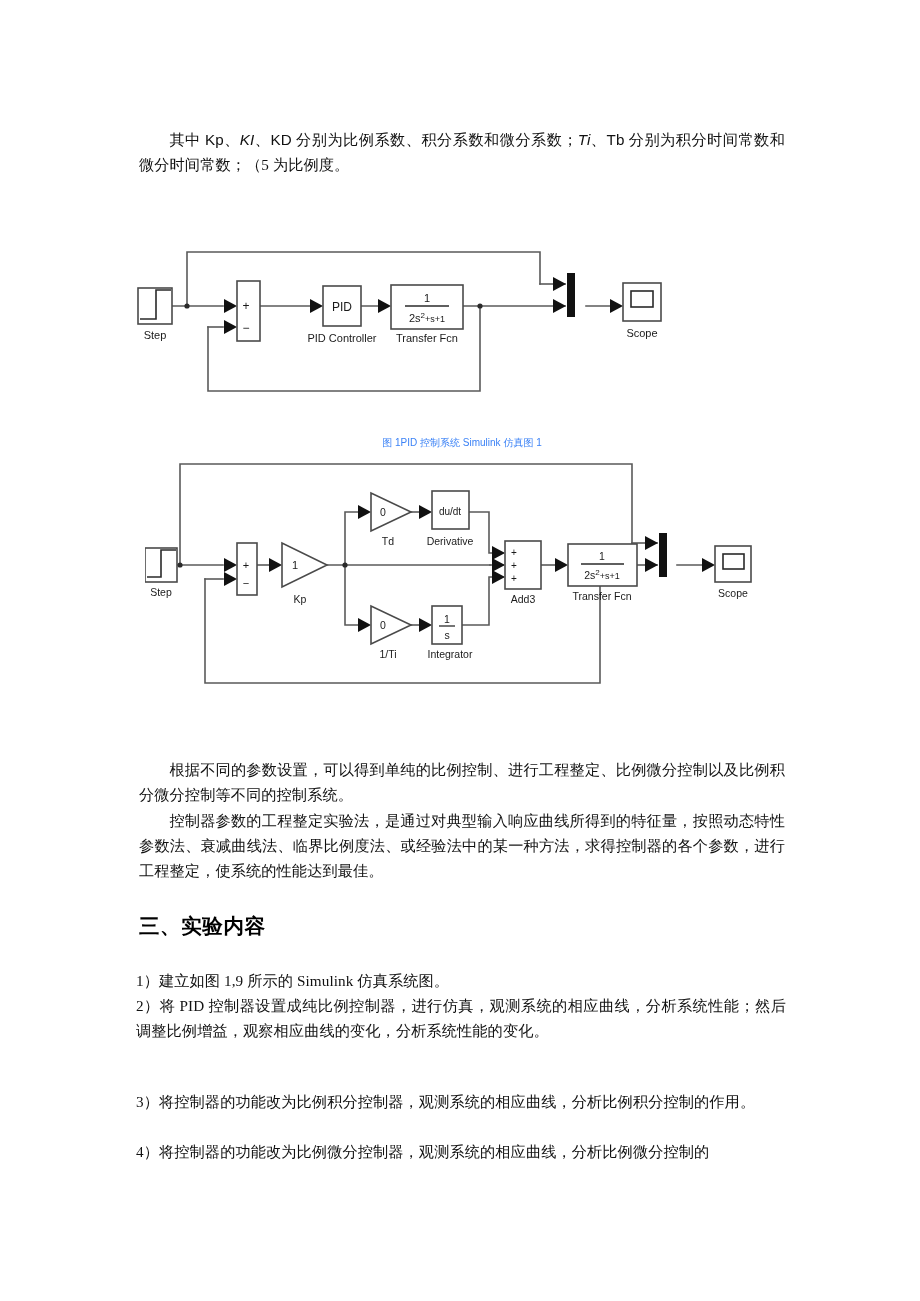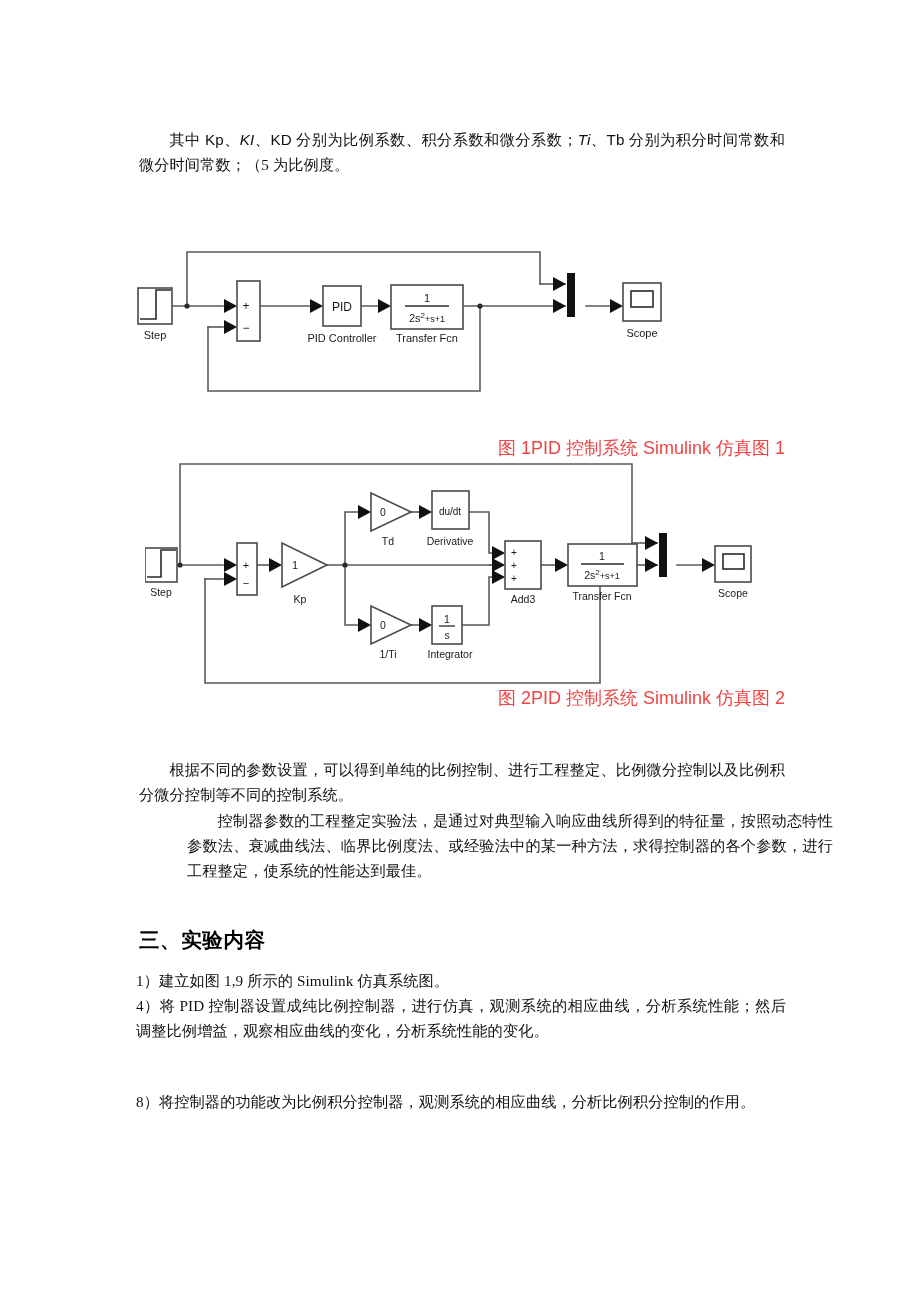--- a/index.html
+++ b/index.html
@@ -40,34 +40,34 @@
     font-family: "Liberation Sans", "DejaVu Sans", sans-serif;
     font-size: 20.5px;
     font-weight: bold;
     letter-spacing: 0.6px;
     margin: 0;
     color: #000;
   }
 
   .caption {
     font-family: "Liberation Sans", "DejaVu Sans", sans-serif;
-    font-size: 18px;
-    text-align: right;
-    margin: 0;
-    color: #ef4444;
+    font-size: 10px;
+    text-align: center;
+    margin: 0;
+    color: #3b82f6;
   }
 
   
   #p-intro    { position: absolute; left: 139px; top: 127px;  width: 646px; }
   #p-sim      { position: absolute; left: 139px; top: 178px;  width: 646px; }
   #cap1       { position: absolute; left: 139px; top: 436px;  width: 646px; }
   #cap2       { position: absolute; left: 139px; top: 686px;  width: 646px; }
   #p-params   { position: absolute; left: 139px; top: 757px;  width: 646px; }
-  #p-tuning   { position: absolute; left: 139px; top: 808px;  width: 646px; margin-left: 48px; }
-  #h-content  { position: absolute; left: 139px; top: 912px;  width: 646px; margin-top: 14px; }
+  #p-tuning   { position: absolute; left: 139px; top: 808px;  width: 646px; }
+  #h-content  { position: absolute; left: 139px; top: 912px;  width: 646px; }
   #list-1     { position: absolute; left: 136px; top: 968px;  width: 650px; }
   #list-2     { position: absolute; left: 136px; top: 993px;  width: 650px; }
   #list-3     { position: absolute; left: 136px; top: 1089px; width: 650px; }
   #list-4     { position: absolute; left: 136px; top: 1139px; width: 650px; }
 
   
   .diagram {
     position: absolute;
   }
   #diagram1 { left: 120px; top: 245px; width: 580px; height: 160px; }
@@ -274,24 +274,24 @@
       <rect x="514" y="78" width="8" height="44" fill="#111111"></rect>
 
       <g>
         <rect x="570" y="91" width="36" height="36" fill="#ffffff" stroke="#4a4a4a" stroke-width="1.6"></rect>
         <rect x="578" y="99" width="21" height="15" fill="#ffffff" stroke="#2a2a2a" stroke-width="1.6"></rect>
       </g>
       <text class="blk-text" x="588" y="142" font-size="10.5" text-anchor="middle">Scope</text>
     </svg>
   </div>
 
-  <p class="caption" id="cap2">图 2PID 控制系统 Simulink 仿真图 2</p>
 
   <p class="para indent" id="p-params">根据不同的参数设置，可以得到单纯的比例控制、进行工程整定、比例微分控制以及比例积分微分控制等不同的控制系统。</p>
   <p class="para indent" id="p-tuning">控制器参数的工程整定实验法，是通过对典型输入响应曲线所得到的特征量，按照动态特性参数法、衰减曲线法、临界比例度法、或经验法中的某一种方法，求得控制器的各个参数，进行工程整定，使系统的性能达到最佳。</p>
 
   <h2 class="heading" id="h-content">三、实验内容</h2>
 
   <p class="para" id="list-1">1）建立如图 1,9 所示的 Simulink 仿真系统图。</p>
-  <p class="para" id="list-2">4）将 PID 控制器设置成纯比例控制器，进行仿真，观测系统的相应曲线，分析系统性能；然后调整比例增益，观察相应曲线的变化，分析系统性能的变化。</p>
-  <p class="para" id="list-3">8）将控制器的功能改为比例积分控制器，观测系统的相应曲线，分析比例积分控制的作用。</p>
+  <p class="para" id="list-2">2）将 PID 控制器设置成纯比例控制器，进行仿真，观测系统的相应曲线，分析系统性能；然后调整比例增益，观察相应曲线的变化，分析系统性能的变化。</p>
+  <p class="para" id="list-3">3）将控制器的功能改为比例积分控制器，观测系统的相应曲线，分析比例积分控制的作用。</p>
+  <p class="para" id="list-4">4）将控制器的功能改为比例微分控制器，观测系统的相应曲线，分析比例微分控制的</p>
 
 </div>
 
 </body></html>

